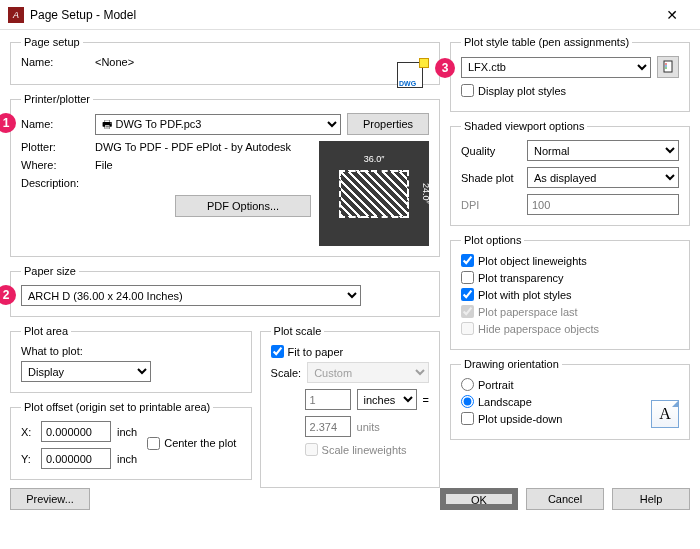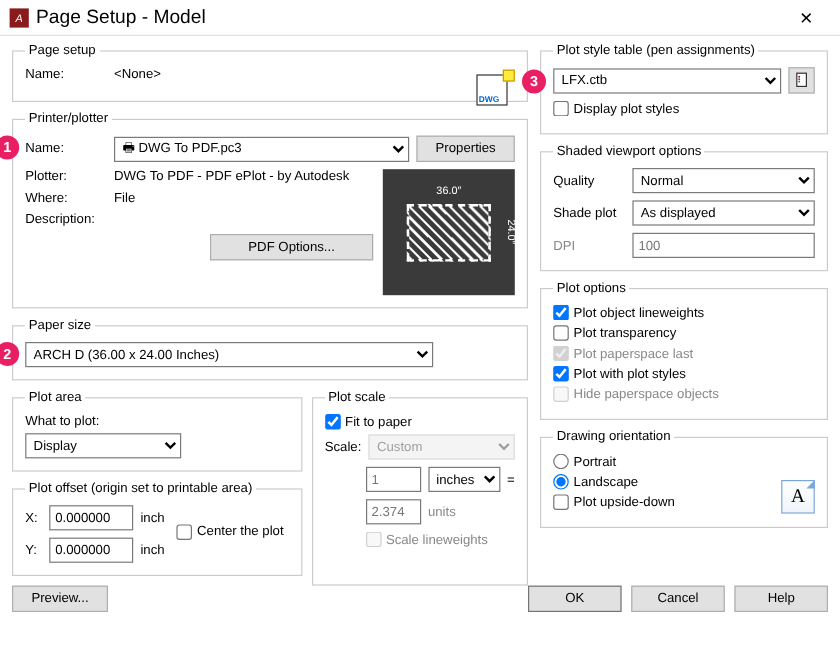--- a/index.html
+++ b/index.html
@@ -1,33 +1,33 @@
 <!DOCTYPE html>
 <html><head>
 <meta charset="utf-8">
 <style>
   * { box-sizing: border-box; margin: 0; padding: 0; }
   body { font-family: "Segoe UI", Tahoma, sans-serif; font-size: 11px; background: #fff; width: 700px; height: 549px; overflow: hidden; color: #000; }
   .titlebar { height: 30px; display: flex; align-items: center; padding: 0 8px; border-bottom: 1px solid #e0e0e0; }
   .titlebar-icon { width: 16px; height: 16px; background: #8b1a1a; margin-right: 6px; display:inline-flex; align-items:center; justify-content:center; color:#fff; font-size:9px; font-style:italic;}
-  .titlebar-title { flex: 1; font-size: 16px; }
+  .titlebar-title { flex: 1; font-size: 12px; }
   .titlebar-close { width: 40px; height: 28px; display:flex; align-items:center; justify-content:center; font-size:14px; }
   .content { display: flex; padding: 6px 10px 0 10px; gap: 10px; }
   .left-col { flex: 1 1 470px; }
   .right-col { flex: 0 0 190px; }
   fieldset { border: 1px solid #ccc; padding: 8px 10px 10px 10px; margin-bottom: 8px; position: relative; }
   legend { font-size: 11px; padding: 0 3px; color: #000; }
   .row { display:flex; align-items:center; margin-bottom:6px; gap:6px; }
   .row:last-child { margin-bottom:0; }
   .lbl { width: 68px; }
   .lbl-s { width: 60px; }
   select, input[type=text] { border:1px solid #7a7a7a; height:21px; padding:1px 4px; font-size:11px; background:#fff; font-family:inherit;}
   select { padding:1px 2px; }
   .btn { border:1px solid #adadad; background:#e1e1e1; height:22px; padding:0 10px; font-size:11px; font-family:inherit; cursor:pointer;}
-  .btn.default { border:1px solid #737373; }
+  .btn.default { border:6px solid #737373; }
   .callout { position:absolute; width:20px; height:20px; border-radius:50%; background:#e91e63; color:#fff; display:flex; align-items:center; justify-content:center; font-weight:bold; font-size:12px; z-index:10;}
   .dwg-icon { position:absolute; right:10px; top:10px; width:32px; height:32px; }
   .dwg-icon .sheet{ position:absolute; width:26px; height:26px; background:#fff; border:1px solid #333; top:4px; left:0;}
   .dwg-icon .fold{ position:absolute; width:10px; height:10px; background:#ffeb3b; border:1px solid #c90; top:0; right:0;}
   .dwg-icon .txt{ position:absolute; bottom:3px; left:2px; font-size:7px; font-weight:bold; color:#06c;}
   .paper-preview { width:110px; height:105px; background:#3a3a3a; position:relative; display:flex; align-items:center; justify-content:center;}
   .paper-preview .hatch { width:70px; height:48px; background:repeating-linear-gradient(45deg,#fff,#fff 2px,#3a3a3a 2px,#3a3a3a 6px); border:2px dashed #fff; position:relative;}
   .paper-preview .dim-top{ position:absolute; top:13px; color:#fff; font-size:9px;}
   .paper-preview .dim-right{ position:absolute; right:-2px; color:#fff; font-size:9px; writing-mode:vertical-rl;}
   .two-col { display:flex; gap:8px;}
@@ -214,27 +214,27 @@
     <fieldset>
       <legend>Plot options</legend>
       <div class="check">
           <input type="checkbox" checked="" style="">
           <span>Plot object lineweights</span>
         </div>
       <div class="check">
           <input type="checkbox" style="">
           <span>Plot transparency</span>
         </div>
+      <div class="check">
+          <input type="checkbox" checked="" style="">
+          <span>Plot with plot styles</span>
+        </div>
       <div class="check disabled">
           <input type="checkbox" checked="" disabled="" style="">
           <span>Plot paperspace last</span>
-        </div>
-      <div class="check">
-          <input type="checkbox" checked="" style="">
-          <span>Plot with plot styles</span>
         </div>
       <div class="check disabled">
           <input type="checkbox" disabled="" style="">
           <span>Hide paperspace objects</span>
         </div>
     </fieldset>
 
     <fieldset style="position:relative;">
       <legend>Drawing orientation</legend>
       <div class="radio-row">

